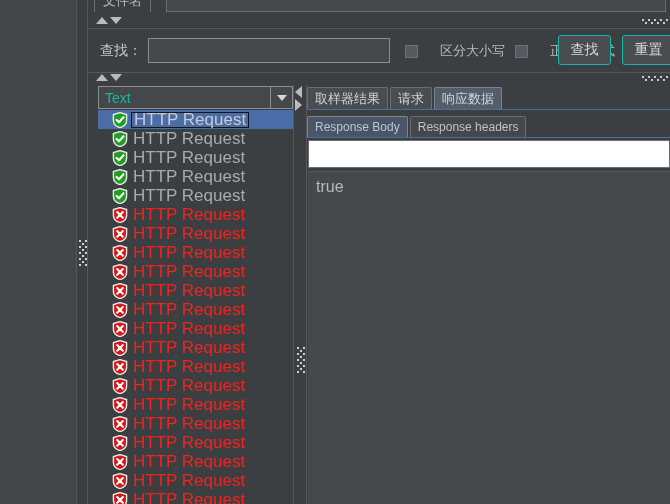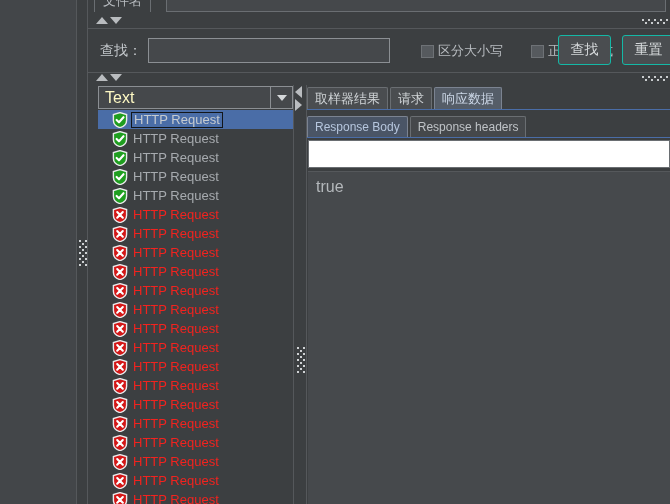--- a/index.html
+++ b/index.html
@@ -147,23 +147,22 @@
     color: #d4d7d9;
     font-size: 13px;
     padding: 0 5px;
     outline: none;
     font-family: "Liberation Sans", sans-serif;
   }
   .cbox-wrap {
     position: absolute;
     display: flex;
     align-items: center;
-    gap: 4px;
+    gap: 22px;
     top: 13px;
-    margin-left: 16px;
   }
   .cbox {
     width: 13px; height: 13px;
     background: #565a5e;
     border: 1px solid #6e7276;
     box-sizing: border-box;
     display: inline-block;
   }
   .cbox-label {
     color: #b9bdc1;
@@ -204,22 +203,22 @@
     width: 195px; height: 23px;
     background: #45484b;
     border: 1px solid #8b8f93;
     box-sizing: border-box;
     display: flex;
     align-items: center;
     cursor: pointer;
   }
   .combo-value {
     flex: 1;
-    color: #fef9c3;
-    font-size: 16px;
+    color: #14b8a6;
+    font-size: 14px;
     padding-left: 6px;
   }
   .combo-arrow {
     width: 22px;
     height: 21px;
     border-left: 1px solid #8b8f93;
     display: flex;
     align-items: center;
     justify-content: center;
     box-sizing: border-box;
@@ -245,21 +244,21 @@
     padding-left: 14px;
     box-sizing: border-box;
   }
   .tree-row.selected { background: #4a6da7; }
   .tree-icon {
     width: 16px; height: 16px;
     margin-right: 5px;
     flex: 0 0 16px;
   }
   .tree-text {
-    font-size: 13px;
+    font-size: 17px;
     line-height: 14px;
     white-space: nowrap;
   }
   .tree-text.ok { color: #a7abaf; }
   .tree-text.err { color: #f2231f; }
   .tree-row.selected .tree-text {
     color: #c6cbd0;
     border: 1px solid #12161a;
     padding: 0 2px;
     margin-left: -2px;

